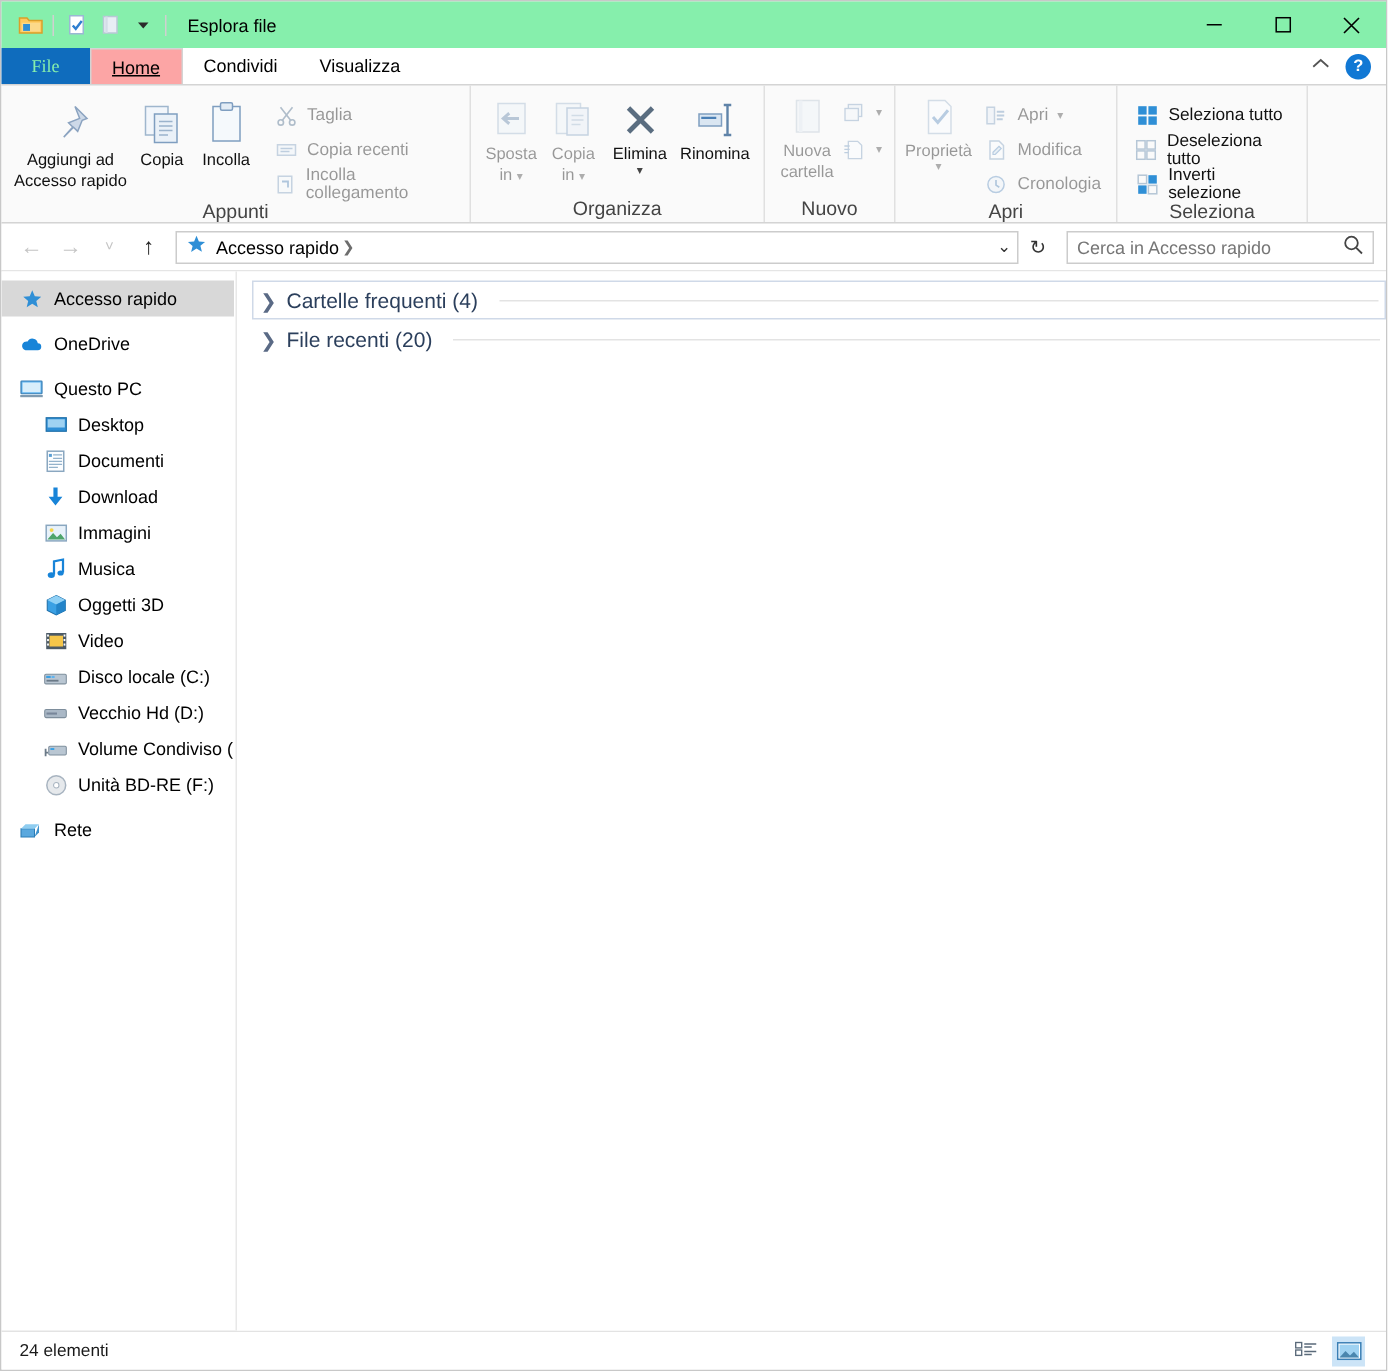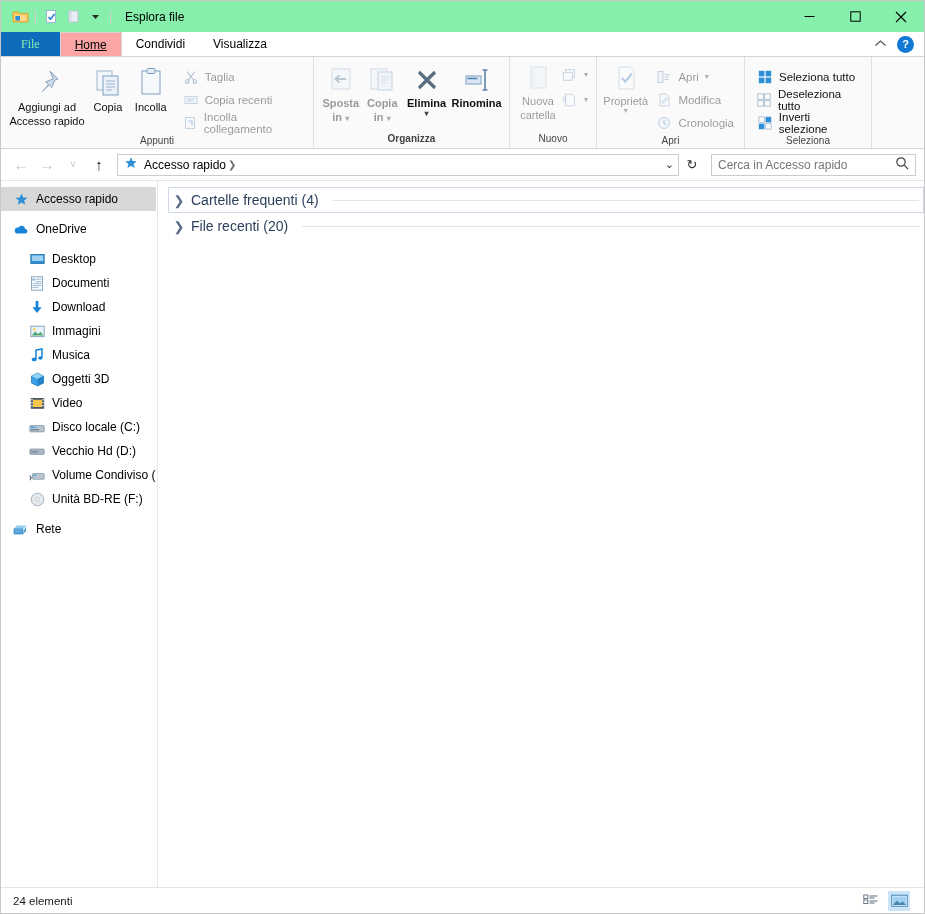--- a/index.html
+++ b/index.html
@@ -40,21 +40,21 @@
                  color: #fff; font-size: 11px; font-weight: bold; display: flex;
                  align-items: center; justify-content: center; }
 
   
   .ribbon { height: 93px; background: #fafafa; border-top: 1px solid #d4d4d4;
             border-bottom: 1px solid #d4d4d4; display: flex; position: relative;
             flex: 0 0 93px; }
   .rgroup { display: flex; flex-direction: column; height: 100%;
             border-right: 1px solid #e0e0e0; position: relative; }
   .rgroup-body { flex: 1; display: flex; align-items: flex-start; padding: 5px 6px 0 6px; }
-  .rgroup-title { text-align: center; font-size: 10px; color: #444; height: 17px;
+  .rgroup-title { text-align: center; font-size: 13px; color: #444; height: 17px;
                   line-height: 15px; }
   .big-btn { display: flex; flex-direction: column; align-items: center;
              width: 58px; padding-top: 3px; cursor: default; }
   .big-btn .lbl { font-size: 11px; text-align: center; line-height: 12px; margin-top: 2px;
                   color: #111; }
   .ico { display: flex; align-items: center; justify-content: center; }
   .small-col { display: flex; flex-direction: column; padding-top: 4px; gap: 2px; }
   .small-btn { display: flex; align-items: center; gap: 6px; height: 21px;
                padding: 0 4px; font-size: 11.5px; color: #111; }
   .small-btn .sico { width: 16px; height: 16px; display: flex; align-items: center;
@@ -243,21 +243,21 @@
                 <path d="M5 5h4v4" stroke="#4a7fb5" stroke-width="1.2" fill="none"></path>
               </svg>
             </span>
             <span>Incolla collegamento</span>
           </div>
         </div>
       </div>
       <div class="rgroup-title">Appunti</div>
     </div>
 
-    <div class="rgroup" style="width:196px;font-weight:bold;">
+    <div class="rgroup" style="width:196px;">
       <div class="rgroup-body" style="justify-content:center;">
         <div class="big-btn disabled" style="width:44px;">
           <div class="ico">
             <svg width="32" height="30" viewBox="0 0 32 30">
               <rect x="7" y="4" width="18" height="20" fill="#eef3f9" stroke="#9fb6cd"></rect>
               <path d="M21 14H11M14.5 10.5L10.5 14l4 3.5" stroke="#5f83a8" stroke-width="2" fill="none"></path>
             </svg>
           </div>
           <div class="lbl">Sposta</div>
           <div class="lbl"><span>in</span> <span class="caret">▾</span></div>
@@ -467,20 +467,30 @@
       <div class="nav-gap"></div>
       <div class="nav-item">
         <span class="nico">
           <svg width="16" height="13" viewBox="0 0 16 13">
             <path d="M4 10.5h8.2a2.3 2.3 0 000-4.6 3.6 3.6 0 00-6.8-1.2A2.9 2.9 0 004 10.5z" fill="#1884d8"></path>
           </svg>
         </span>
         <span>OneDrive</span>
       </div>
       <div class="nav-gap"></div>
+      <div class="nav-item">
+        <span class="nico">
+          <svg width="16" height="14" viewBox="0 0 16 14">
+            <rect x="1" y="2" width="14" height="8.5" rx="0.5" fill="#5fb4f0" stroke="#3a7fb5" stroke-width="0.8"></rect>
+            <rect x="2" y="3" width="12" height="6.5" fill="#d9eefb"></rect>
+            <rect x="0.5" y="11.3" width="15" height="1.5" fill="#7f9ab0"></rect>
+          </svg>
+        </span>
+        <span>Questo PC</span>
+      </div>
       <div class="nav-item indent">
         <span class="nico">
           <svg width="15" height="13" viewBox="0 0 15 13">
             <rect x="0.8" y="1.5" width="13.4" height="9" fill="#2f8fd6" stroke="#1f6fa8" stroke-width="0.8"></rect>
             <rect x="1.8" y="2.5" width="11.4" height="5.5" fill="#9fd2f2"></rect>
           </svg>
         </span>
         <span>Desktop</span>
       </div>
       <div class="nav-item indent">

